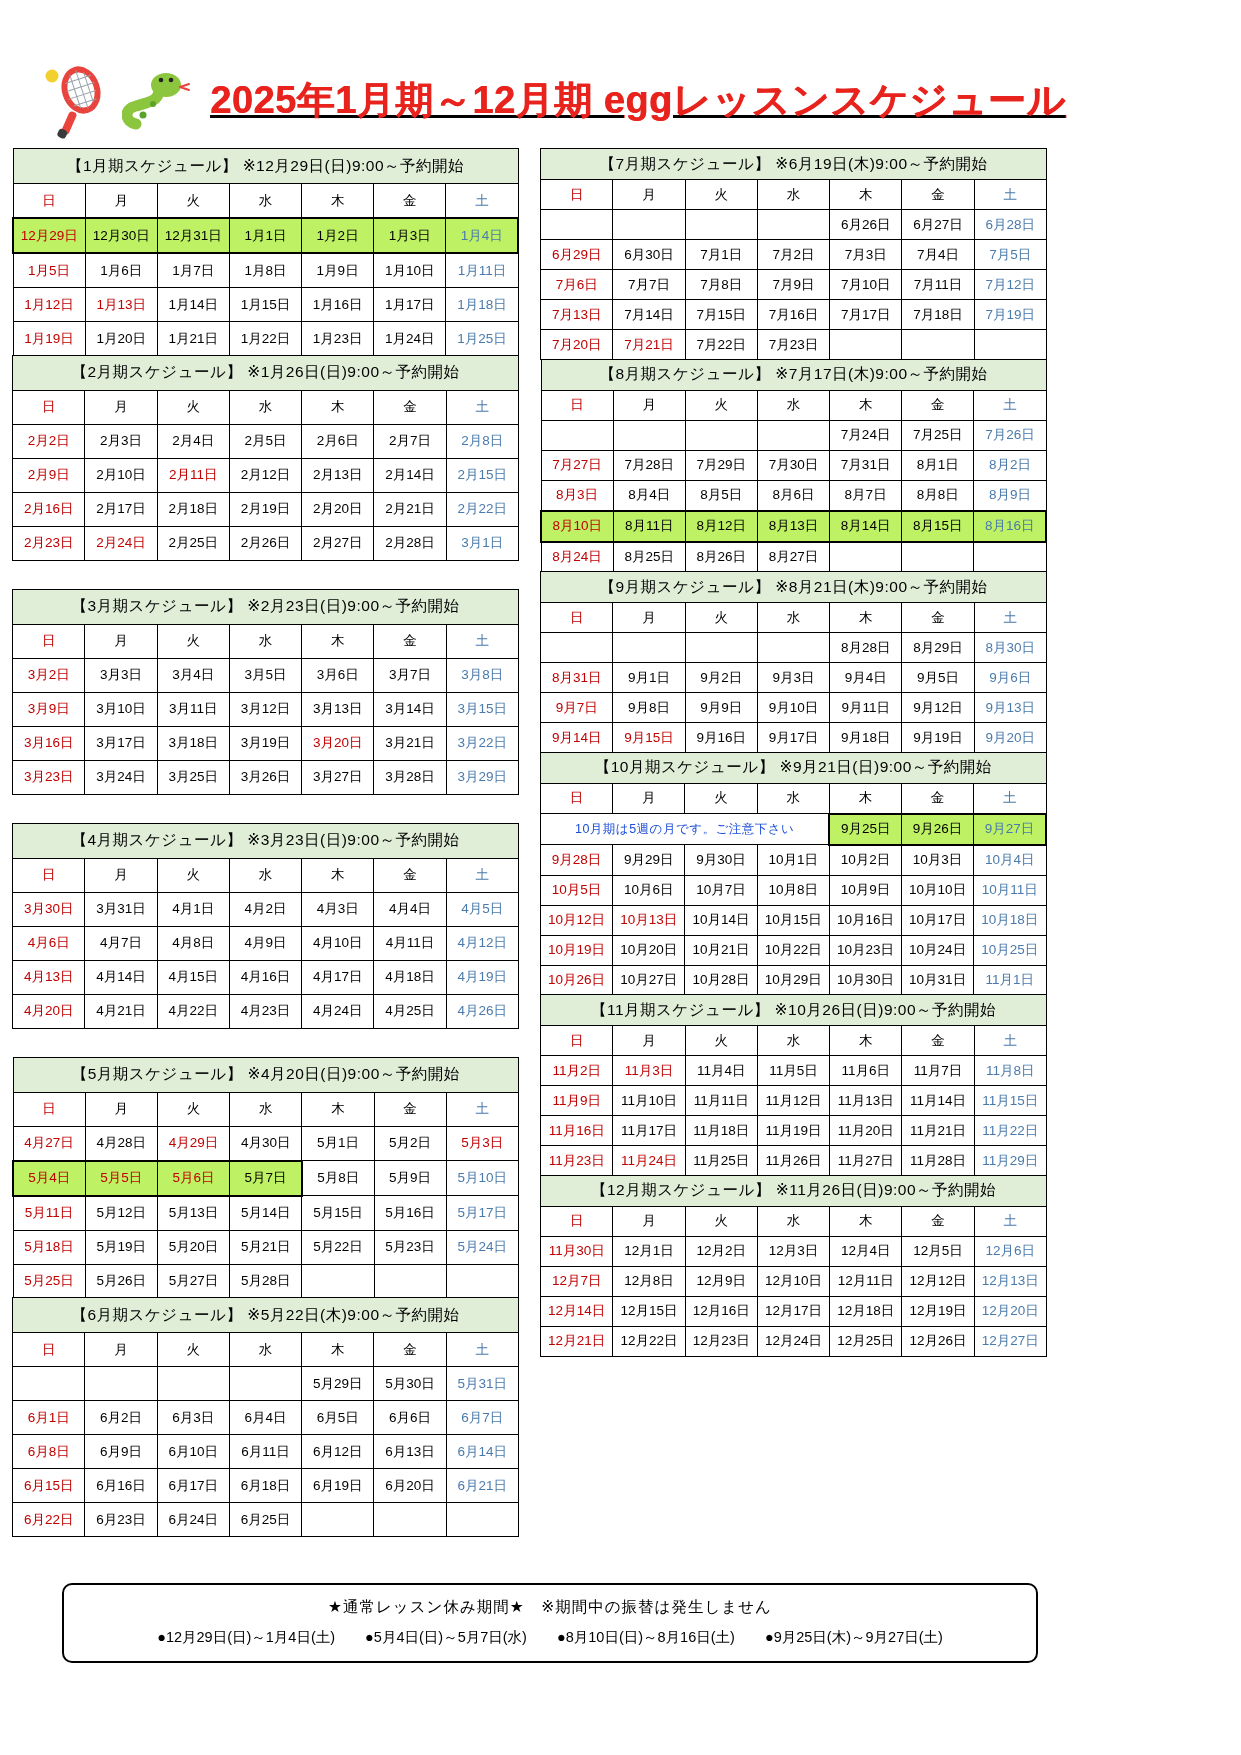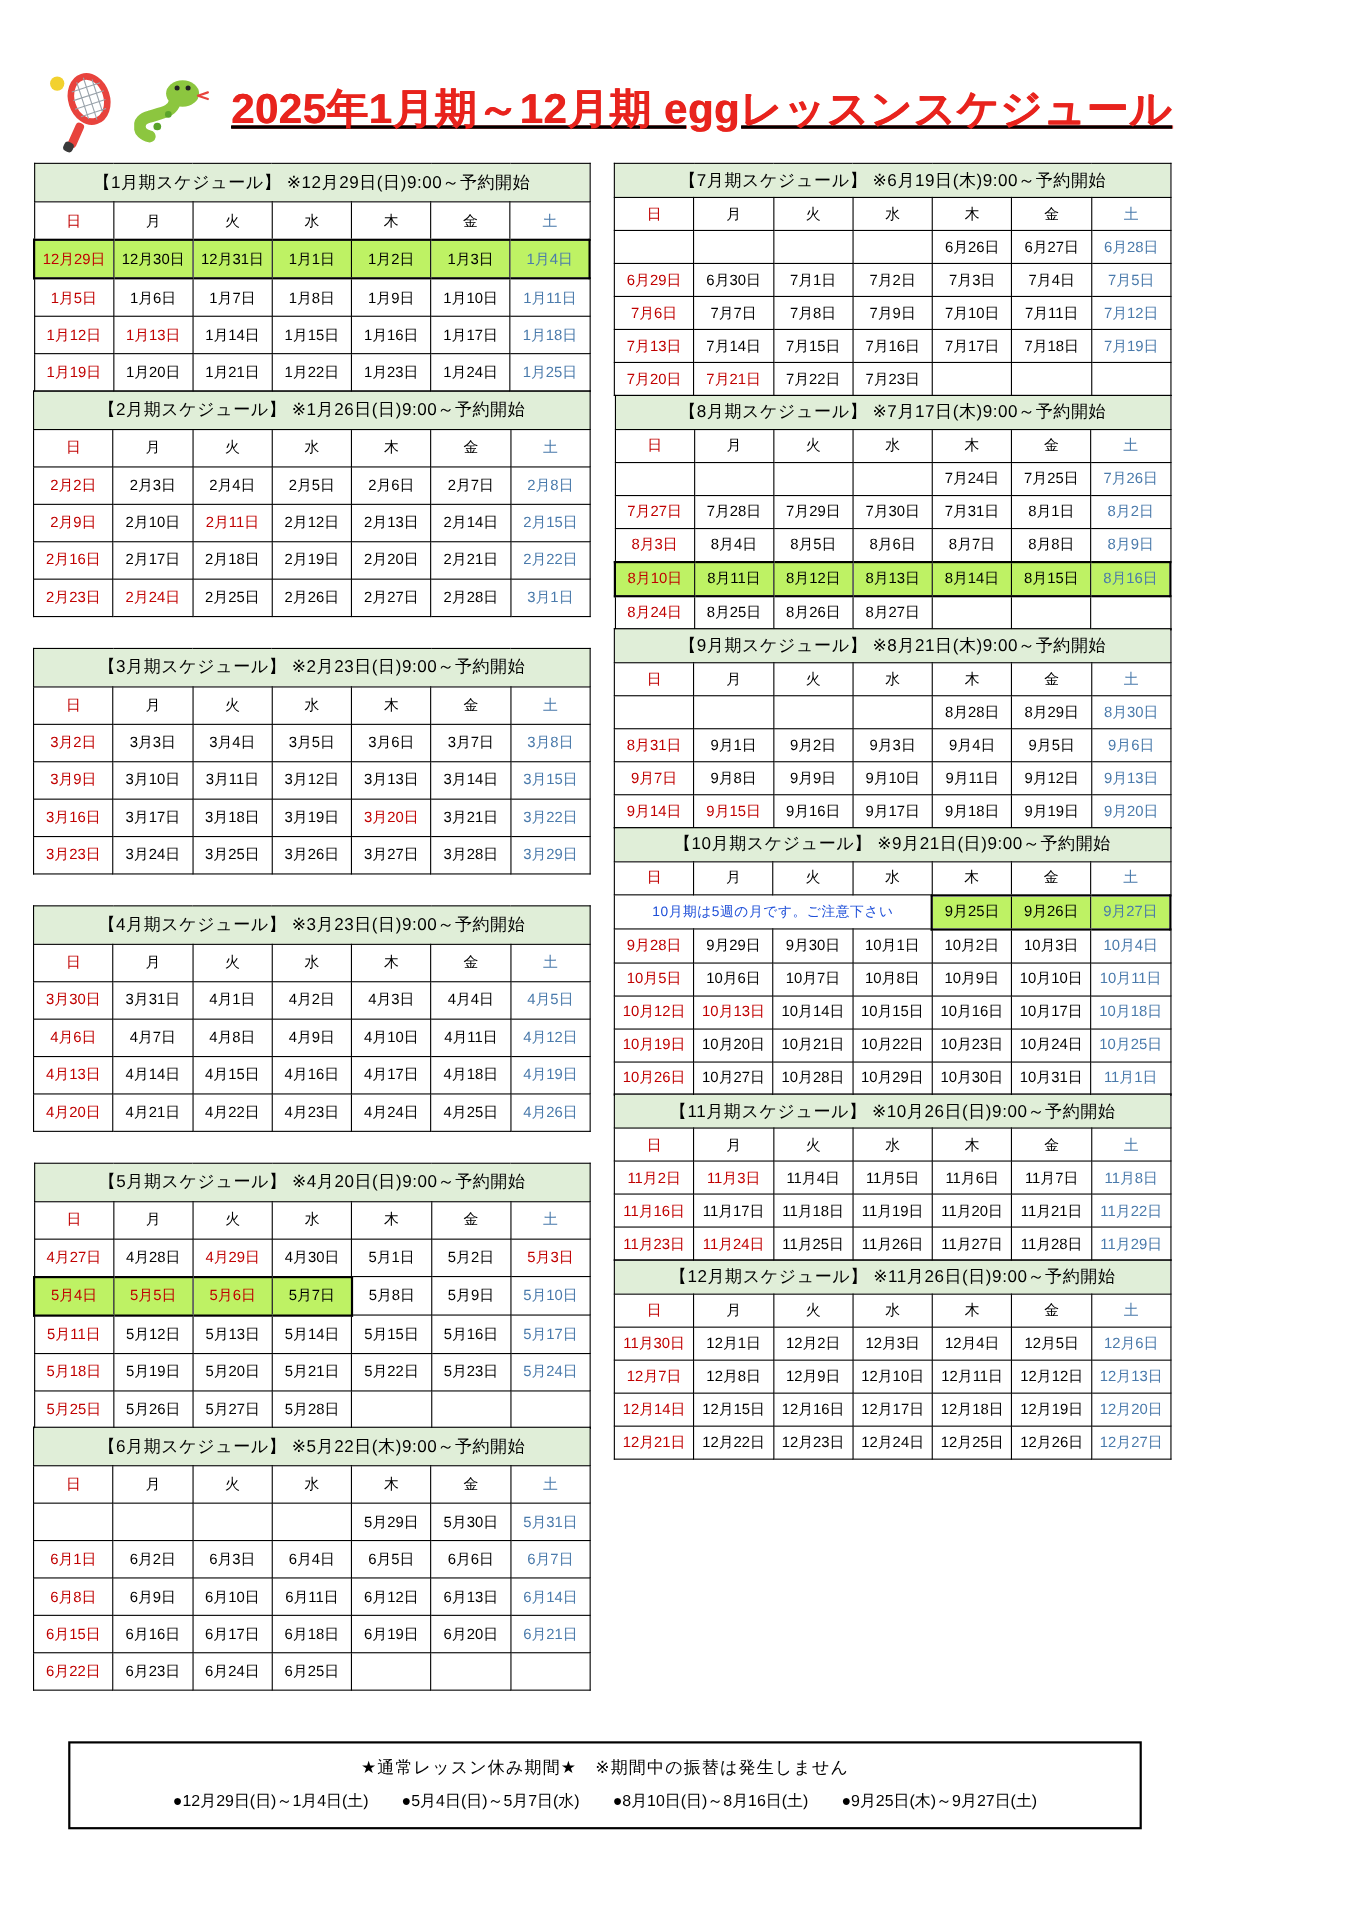--- a/index.html
+++ b/index.html
@@ -10,21 +10,21 @@
   }
   .title-row{
     display:flex;align-items:center;gap:16px;
     margin:64px 0 10px 44px;height:74px;text-decoration:underline;
   }
   .title-text{
     margin:0;color:#e8231d;font-size:38px;font-weight:bold;
     letter-spacing:0.5px;line-height:1.05;white-space:nowrap;
     text-shadow:0.7px 0 0 #e8231d;
   }
-  .columns{display:flex;align-items:flex-start;gap:21px;padding-left:30px;}
+  .columns{display:flex;align-items:flex-start;gap:21px;padding-left:12px;}
   .col{width:507px;display:flex;flex-direction:column;}
   .tbl-gap{height:28px;}
   table.month{border-collapse:collapse;table-layout:fixed;width:100%;}
   table.month.stack{margin-top:-1.5px;}
   td{
     border:1.5px solid #000;text-align:center;vertical-align:middle;
     padding:0;background:#fff;white-space:nowrap;overflow:hidden;
     font-size:13.5px;
   }
   td.cap{
@@ -39,21 +39,21 @@
   .k{color:#000;}
   td.hl{
     background:#bef264;
     border-top-width:2.5px;border-bottom-width:2.5px;
   }
   td.hl-l{border-left-width:2.5px;}
   td.hl-r{border-right-width:2.5px;}
   td.notecell{color:#1d4ed8;font-size:12.5px;letter-spacing:0.5px;}
   .footer-box{
     width:972px;margin:46px 0 0 62px;
-    border:2.5px solid #000;border-radius:0;
+    border:2.5px solid #000;border-radius:10px;
     padding:12px 0 14px;text-align:center;background:#fff;
   }
   .footer-line1{font-size:15.5px;letter-spacing:1px;margin-bottom:10px;}
   .footer-line2{font-size:14.5px;}
   .footer-line2 span{margin:0 15px;white-space:nowrap;}
 </style>
 </head>
 <body>
 
 <div class="page">
@@ -675,20 +675,29 @@
             <tr>
               <td class="cell r">11月2日</td>
               <td class="cell r">11月3日</td>
               <td class="cell k">11月4日</td>
               <td class="cell k">11月5日</td>
               <td class="cell k">11月6日</td>
               <td class="cell k">11月7日</td>
               <td class="cell b">11月8日</td>
             </tr>
             <tr>
+              <td class="cell r">11月9日</td>
+              <td class="cell k">11月10日</td>
+              <td class="cell k">11月11日</td>
+              <td class="cell k">11月12日</td>
+              <td class="cell k">11月13日</td>
+              <td class="cell k">11月14日</td>
+              <td class="cell b">11月15日</td>
+            </tr>
+            <tr>
               <td class="cell r">11月16日</td>
               <td class="cell k">11月17日</td>
               <td class="cell k">11月18日</td>
               <td class="cell k">11月19日</td>
               <td class="cell k">11月20日</td>
               <td class="cell k">11月21日</td>
               <td class="cell b">11月22日</td>
             </tr>
             <tr>
               <td class="cell r">11月23日</td>

